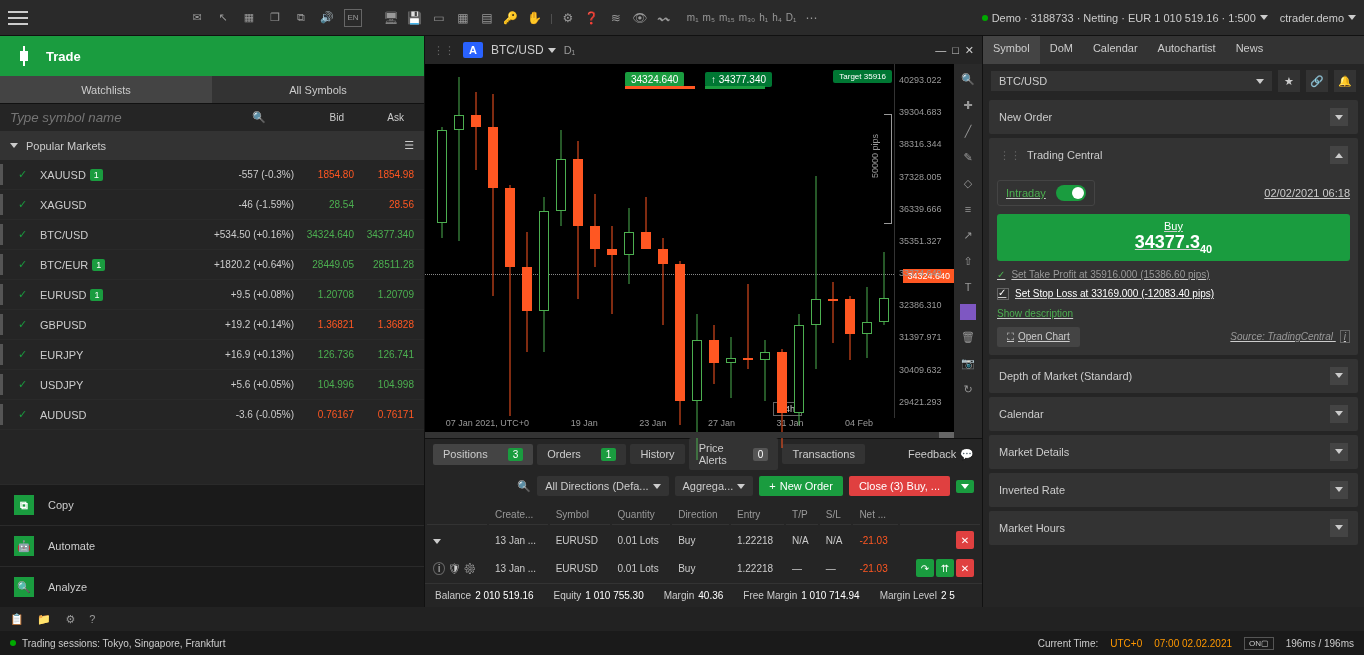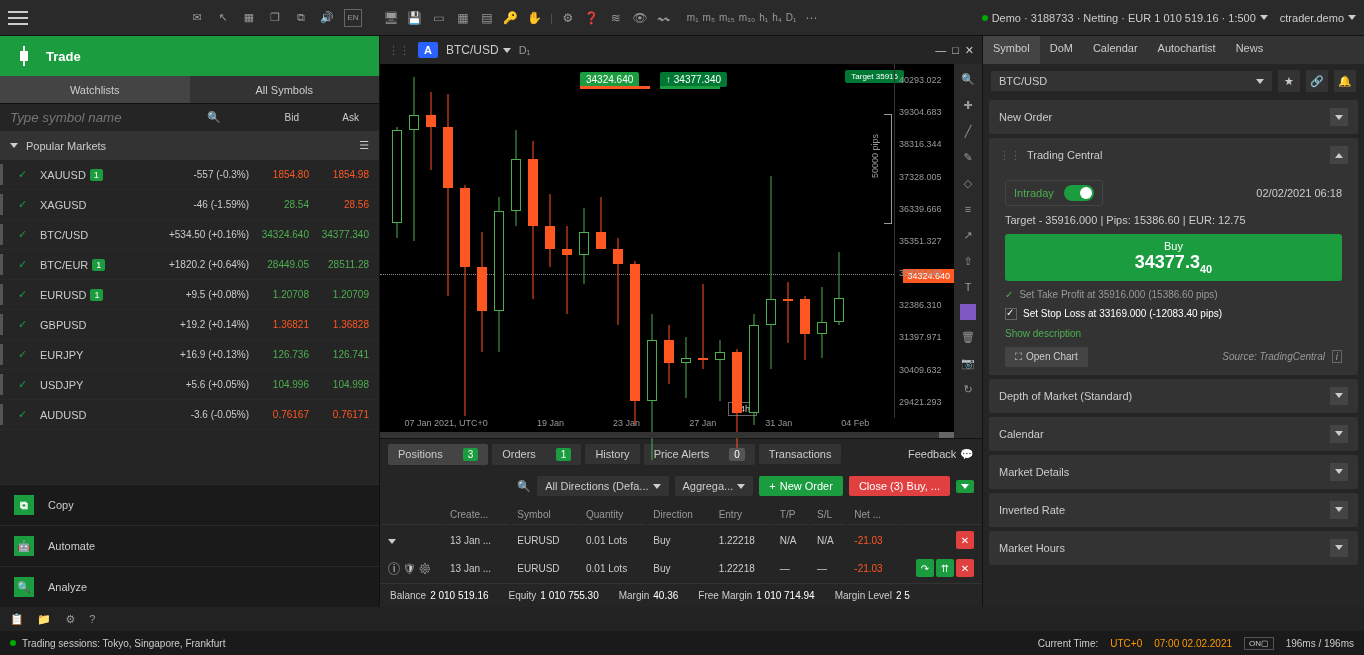--- a/index.html
+++ b/index.html
@@ -18,21 +18,21 @@
 .tf { color: #999; cursor: pointer; font-size: 10px; }
 .topbar-right { margin-left: auto; display: flex; gap: 12px; align-items: center; }
 .account-info { display: flex; gap: 4px; align-items: center; }
 .green-dot { width: 6px; height: 6px; background: #0a0; border-radius: 50%; }
 .caret { border-left: 4px solid transparent; border-right: 4px solid transparent; border-top: 5px solid #ccc; }
 
 
 .main { flex: 1; display: flex; overflow: hidden; }
 
 
-.left-panel { width: 380px; background: #252525; display: flex; flex-direction: column; border-right: 1px solid #111; }
+.left-panel { width: 425px; background: #252525; display: flex; flex-direction: column; border-right: 1px solid #111; }
 .trade-header { height: 40px; background: #1a9c3f; color: #fff; display: flex; align-items: center; padding: 0 16px; gap: 14px; font-size: 13px; font-weight: bold; }
 .candle-icon { width: 16px; height: 20px; position: relative; }
 .candle-icon::before { content:''; position:absolute; left:7px; top:0; width:2px; height:20px; background:#fff; }
 .candle-icon::after { content:''; position:absolute; left:4px; top:5px; width:8px; height:10px; background:#fff; }
 .wl-tabs { display: flex; height: 28px; }
 .wl-tab { flex: 1; display: flex; align-items: center; justify-content: center; background: #333; cursor: pointer; border-bottom: 1px solid #111; }
 .wl-tab.active { background: #444; }
 .search-row { display: flex; align-items: center; padding: 6px 10px; gap: 8px; }
 .search-input { flex: 1; background: transparent; border: none; color: #999; font-style: italic; outline: none; }
 .search-icon { color: #999; }
@@ -103,21 +103,21 @@
 .right-panel { width: 382px; background: #252525; display: flex; flex-direction: column; border-left: 1px solid #111; }
 .rp-tabs { display: flex; height: 28px; background: #333; }
 .rp-tab { padding: 6px 10px; cursor: pointer; font-size: 11px; }
 .rp-tab.active { background: #444; }
 .rp-symbol-row { display: flex; align-items: center; padding: 6px 8px; gap: 6px; }
 .rp-symbol-select { flex: 1; background: #333; padding: 4px 8px; display: flex; align-items: center; }
 .rp-icon-btn { width: 22px; height: 22px; background: #333; display: flex; align-items: center; justify-content: center; cursor: pointer; }
 .rp-section { margin: 2px 6px; background: #333; border-radius: 2px; }
 .rp-section-header { display: flex; align-items: center; padding: 8px 10px; cursor: pointer; }
 .rp-section-header .caret-box { margin-left: auto; width: 18px; height: 18px; background: #444; display: flex; align-items: center; justify-content: center; }
-.rp-section-body { padding: 8px 16px; }
+.rp-section-body { padding: 8px 8px; text-decoration: underline; }
 .tc-row { display: flex; justify-content: space-between; align-items: center; margin-bottom: 8px; }
 .tc-intraday { color: #4caf50; }
 .toggle { width: 30px; height: 16px; background: #1a9c3f; border-radius: 8px; position: relative; }
 .toggle::after { content:''; position:absolute; right:2px; top:2px; width:12px; height:12px; background:#fff; border-radius:50%; }
 .tc-target { font-size: 11px; margin-bottom: 8px; }
 .buy-row { display: flex; gap: 8px; }
 .vol-box { flex: 1; }
 .vol-label { font-size: 10px; margin-bottom: 4px; }
 .vol-input { background: #222; padding: 6px; display: flex; align-items: center; }
 .buy-btn { flex: 1; background: #1a9c3f; color: #fff; display: flex; flex-direction: column; align-items: center; justify-content: center; padding: 6px; border-radius: 3px; cursor: pointer; }
@@ -316,21 +316,21 @@
         <span>□</span>
         <span>✕</span>
       </div>
     </div>
     <div class="chart-container">
       <div class="chart-area" id="chart-area">
         <div class="chart-price-badge" style="top:8px;left:200px;background:#1a9c3f;">34324.640</div>
         <div style="position:absolute;top:22px;left:200px;width:70px;height:3px;background:#ff5722;"></div>
         <div class="chart-price-badge" style="top:8px;left:280px;background:#073;">↑ 34377.340</div>
         <div style="position:absolute;top:22px;left:280px;width:60px;height:3px;background:#1a9c3f;"></div>
-        <div class="chart-price-badge" style="top:6px;right:50px;background:#073;font-size:8px;">Target 35916</div>
+        <div class="chart-price-badge" style="top:6px;right:62px;background:#073;font-size:8px;">Target 35916</div>
         <div style="position:absolute; top:50px; right:62px; width:8px; height:110px; border:1px solid #999; border-left:none;"></div>
         <div style="position:absolute; top:70px; right:74px; color:#999; font-size:9px; writing-mode:vertical-rl; transform:rotate(180deg);">50000 pips</div>
         <div style="position:absolute; left:0; right:60px; top:210px; border-top:1px dotted #888;"></div>
         <div class="current-price-tag" style="top:205px;">34324.640</div>
         <div style="position:absolute; bottom:22px; left:348px; border:1px solid #666; padding:1px 6px; font-size:9px; color:#ccc;">14h</div>
         <div class="chart-y-axis" id="y-axis">
             <span>40293.022</span>
             <span>39304.683</span>
             <span>38316.344</span>
             <span>37328.005</span>
@@ -609,21 +609,20 @@
           </div>
       </div>
       <div class="rp-section-body">
         <div class="tc-row">
           <div style="display:flex;gap:10px;align-items:center;border:1px solid #444;padding:4px 8px;border-radius:3px;">
             <span class="tc-intraday">Intraday</span>
             <div class="toggle"></div>
           </div>
           <span>02/02/2021 06:18</span>
         </div>
-        <div class="tc-target">Target - 35916.000 | Pips: 15386.60 | EUR: 12.75</div>
         <div class="buy-row">
           <div class="buy-btn">
             <span>Buy</span>
             <span class="buy-price"><span>34377.3</span><sub style="font-size:11px;">40</sub></span>
           </div>
         </div>
         <div class="checkbox-row">
           <span style="color:#4caf50;">✓</span>
           <span>Set Take Profit at 35916.000 (15386.60 pips)</span>
         </div>

